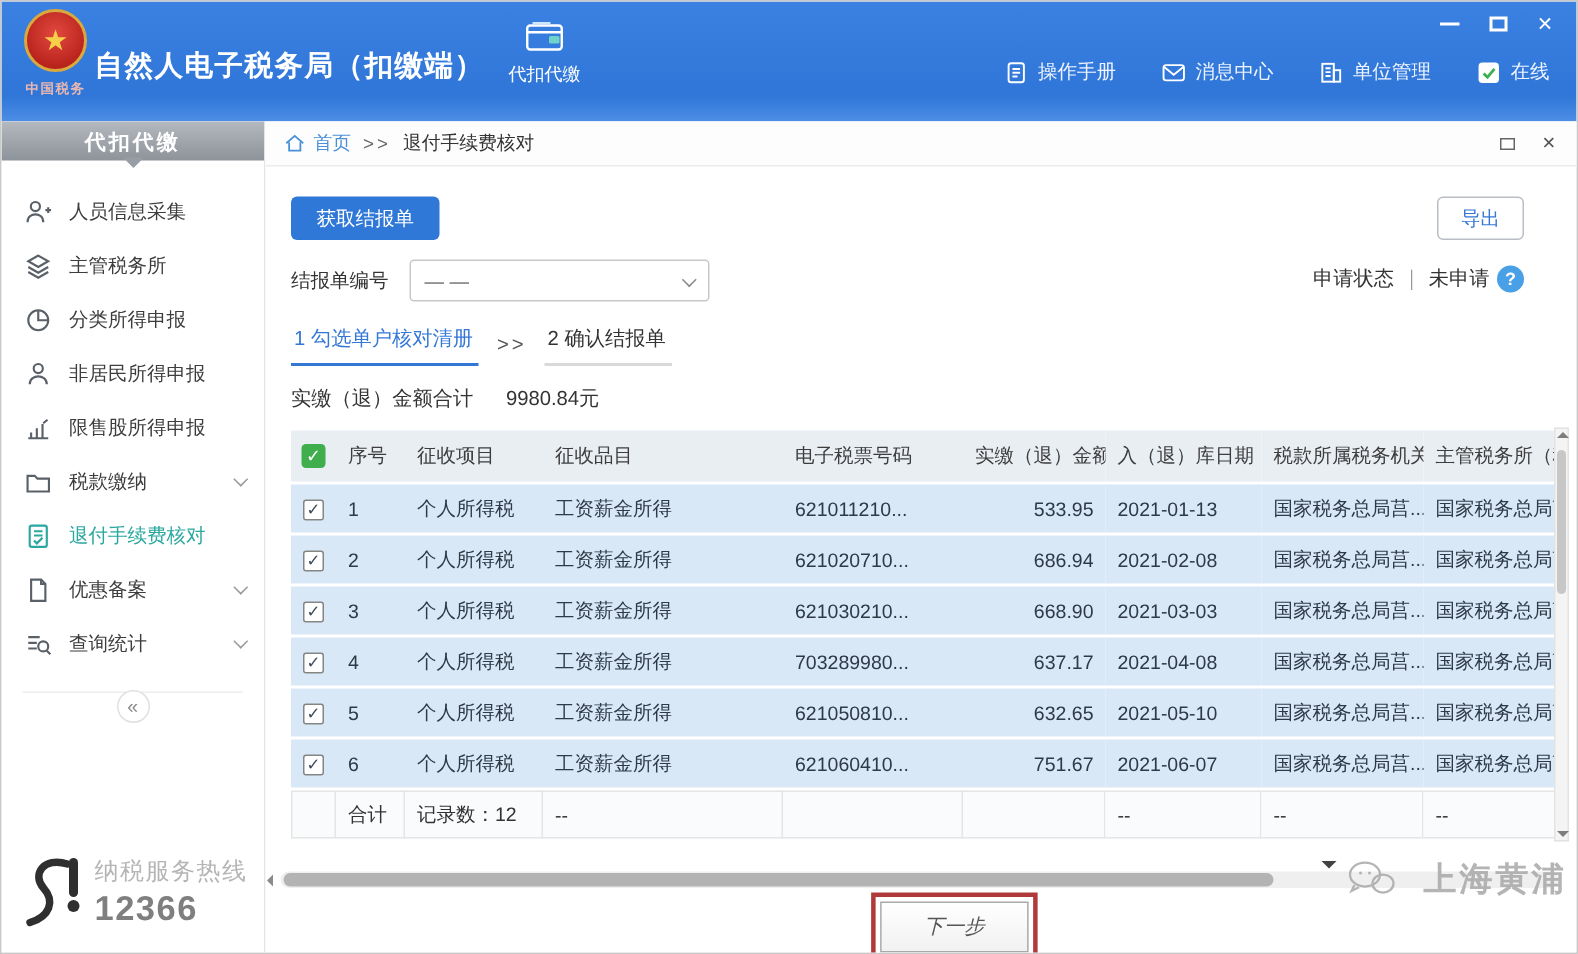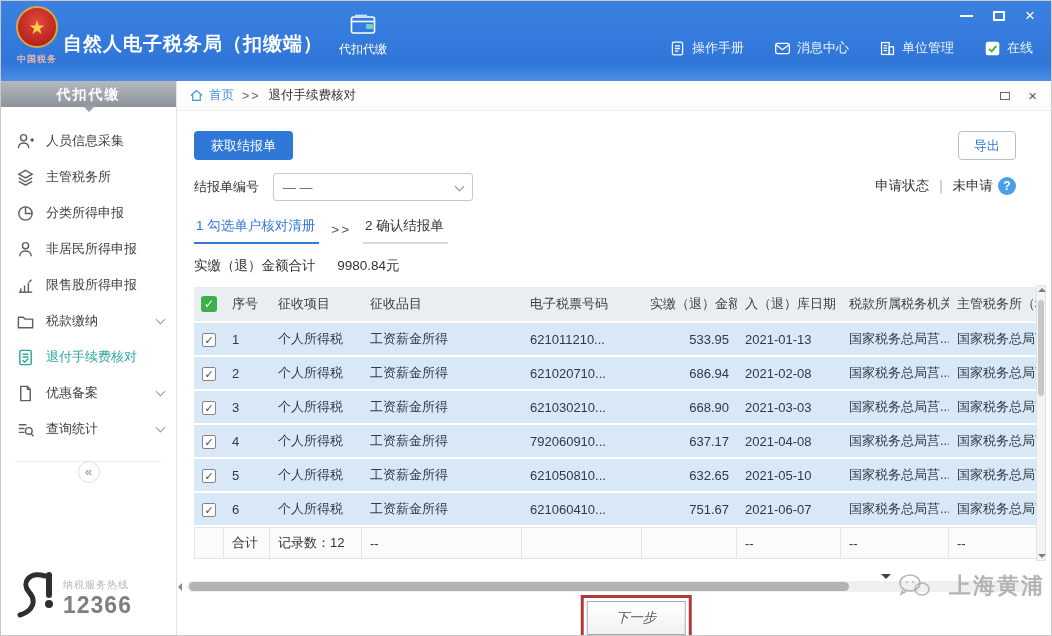--- a/index.html
+++ b/index.html
@@ -34,21 +34,21 @@
   .side-list { padding-top:16px; }
   .side-item { height:36px; display:flex; align-items:center; padding:0 12px 0 15px; font-size:13px; color:#3d3d3d; cursor:pointer; }
   .side-item .sicon { width:19px; height:19px; margin-right:11px; color:#5a6068; display:inline-flex; flex:none; }
   .side-item.active, .side-item.active .sicon { color:#2aa79e; }
   .chev-d { width:7px; height:7px; border-right:1.6px solid #9a9a9a; border-bottom:1.6px solid #9a9a9a;
             transform:rotate(45deg); margin-left:auto; margin-top:-4px; }
   .collapse-row { margin:14px 14px 0; border-top:1px solid #ededed; text-align:center; }
   .collapse-btn { display:inline-block; width:22px; height:22px; margin-top:-12px; background:#fff; border:1px solid #e0e0e0;
                   border-radius:50%; color:#8b8b8b; font-size:13px; line-height:20px; cursor:pointer; }
   .hotline { position:absolute; left:14px; bottom:16px; display:flex; align-items:flex-end; gap:6px; }
-  .hotline-text .small { font-size:10px; color:#b5b5b5; letter-spacing:1px; }
+  .hotline-text .small { font-size:16px; color:#b5b5b5; letter-spacing:1px; }
   .hotline-text .num { font-size:23px; font-weight:bold; color:#7f7f7f; letter-spacing:1px; }
 
   
   .main { position:absolute; left:176px; top:80px; right:0; bottom:0; background:#fff; }
   .crumb { height:30px; border-bottom:1px solid #ececec; display:flex; align-items:center; padding:0 14px 0 12px;
            font-size:12.5px; color:#555; background:#fdfdfd; }
   .crumb .home-ic { width:15px; height:15px; margin-right:5px; display:inline-flex; }
   .crumb .home-lnk { color:#4a90d9; cursor:pointer; }
   .crumb .csep { margin:0 8px; color:#666; letter-spacing:2px; }
   .crumb .ccur { color:#333; }
@@ -430,21 +430,21 @@
                 <td>2021-03-03</td>
                 <td>国家税务总局莒...</td>
                 <td>国家税务总局莒</td>
               </tr>
 
               <tr>
                 <td class="cbc"><span class="cb">✓</span></td>
                 <td>4</td>
                 <td>个人所得税</td>
                 <td>工资薪金所得</td>
-                <td>792060910...</td>
+                <td>703289980...</td>
                 <td class="num">637.17</td>
                 <td>2021-04-08</td>
                 <td>国家税务总局莒...</td>
                 <td>国家税务总局莒</td>
               </tr>
 
               <tr>
                 <td class="cbc"><span class="cb">✓</span></td>
                 <td>5</td>
                 <td>个人所得税</td>

